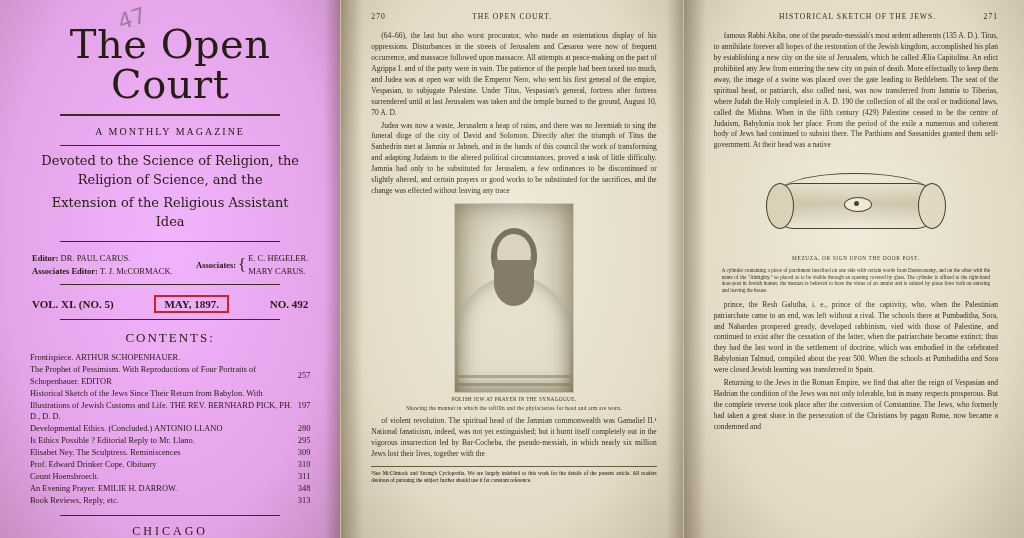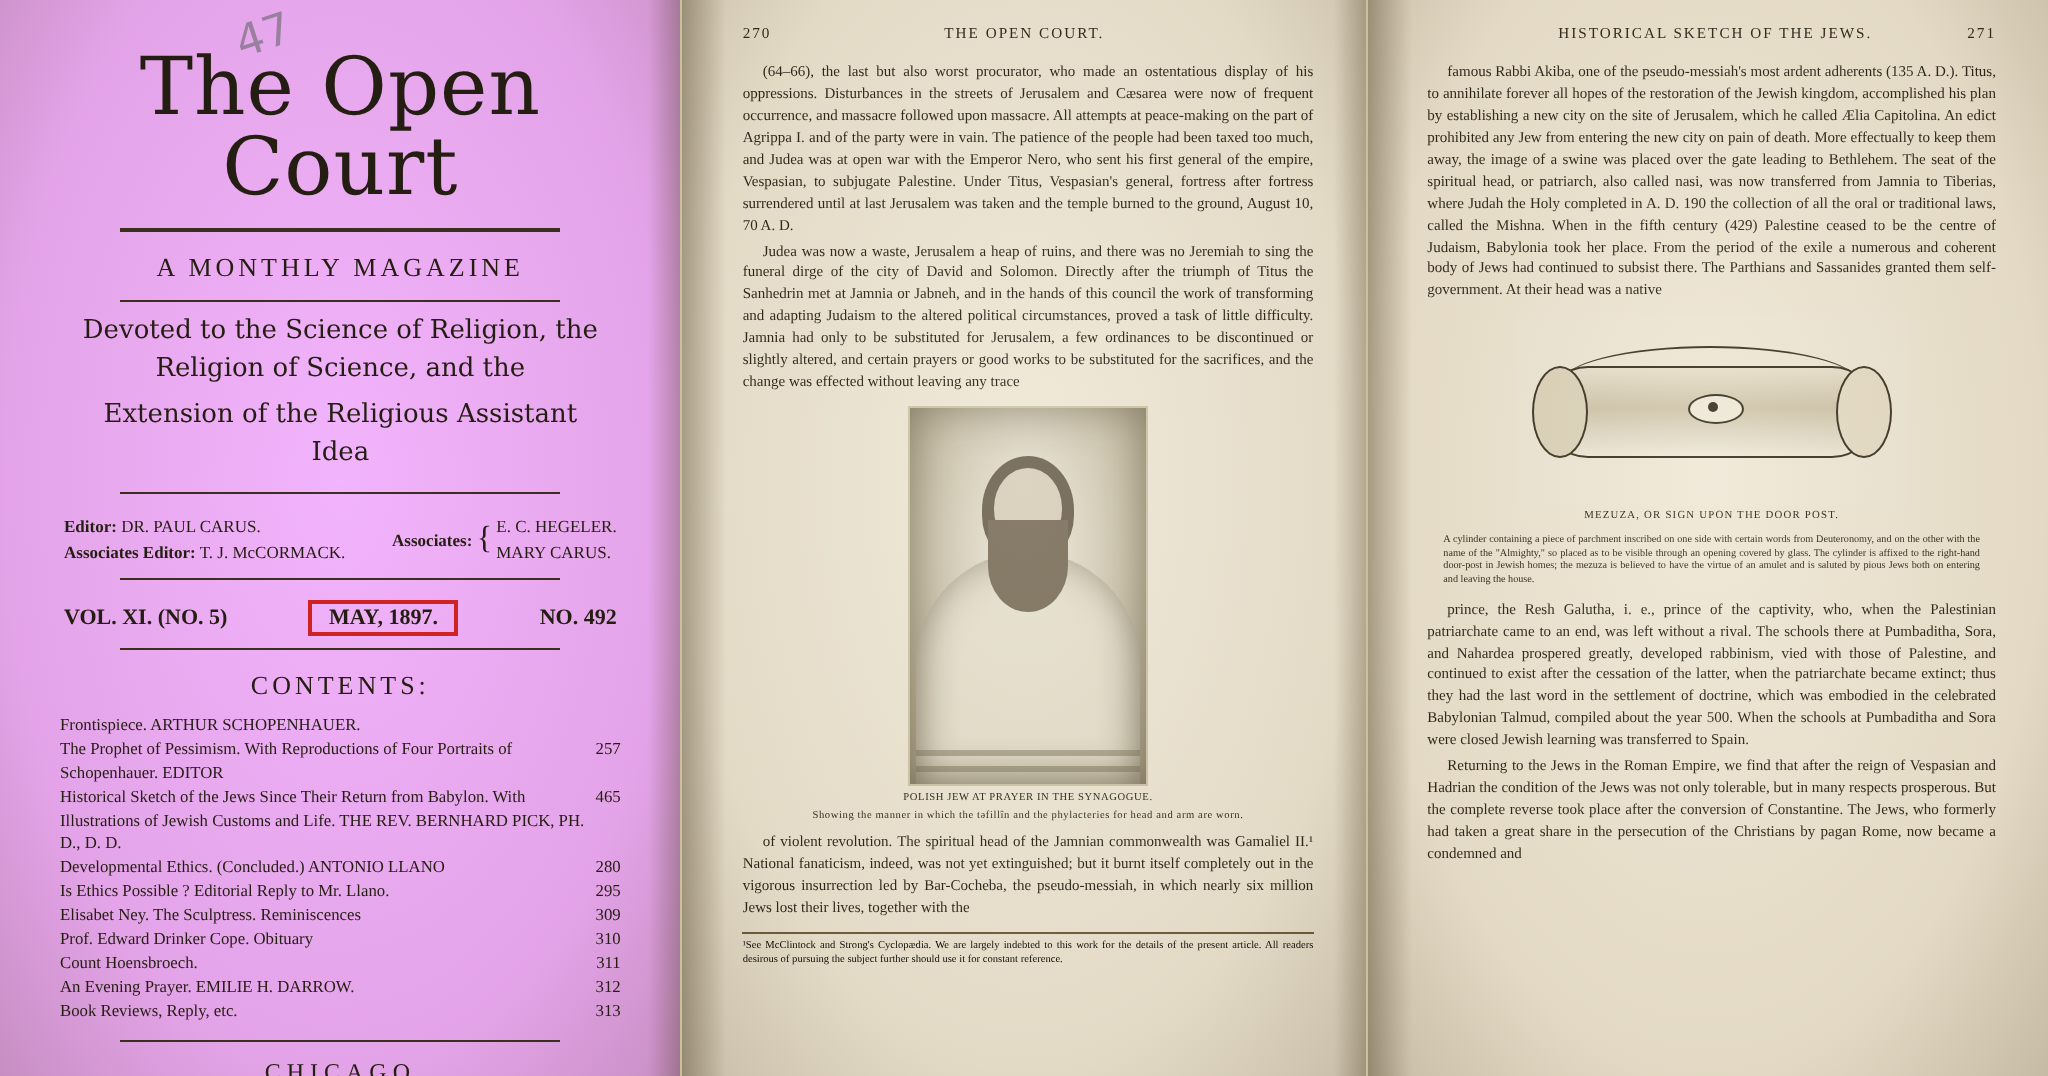--- a/index.html
+++ b/index.html
@@ -23,33 +23,33 @@
     background:linear-gradient(to right, rgba(70,55,28,0.38), rgba(70,55,28,0.0));z-index:5;}
   .gutter-right{position:absolute;right:0;top:0;bottom:0;width:16px;
     background:linear-gradient(to left, rgba(70,55,28,0.30), rgba(70,55,28,0.0));z-index:5;}
 
   
   .cover-inner{position:relative;padding:10px 26px 0 26px;color:#241d12;text-align:center;z-index:2;}
   .masthead{font-family:"DejaVu Serif",serif;font-size:40px;line-height:1;letter-spacing:0.5px;
     margin:14px 0 10px 0;font-weight:400;}
   .rule{height:2px;background:#3a2f1d;margin:6px 34px;}
   .rule.thin{height:1px;}
-  .monthly{font-size:13px;letter-spacing:2px;margin:10px 0 8px 0;}
+  .monthly{font-size:10px;letter-spacing:2px;margin:10px 0 8px 0;}
   .devoted{font-family:"DejaVu Serif",serif;font-size:13px;line-height:1.45;margin:6px 12px 10px 12px;}
   .editors{display:flex;justify-content:space-between;align-items:flex-end;
     font-size:8.5px;line-height:1.5;margin:10px 6px 4px 6px;text-align:left;}
   .editors .right{text-align:left;}
   .editors b{font-weight:bold;}
   .brace{display:inline-block;font-size:16px;vertical-align:middle;}
   .volbar{display:flex;justify-content:space-between;align-items:center;
     font-size:11px;font-weight:bold;margin:10px 6px 2px 6px;}
   .datebox{border:2px solid #d02222;padding:1px 8px;font-size:11px;font-weight:bold;}
   .contents-title{font-size:13px;letter-spacing:2px;margin:10px 0 6px 0;}
   .toc{text-align:left;font-size:8.4px;line-height:1.42;margin:0 4px;}
-  .toc .row{display:flex;align-items:flex-start;}
+  .toc .row{display:flex;align-items:center;}
   .toc .txt{flex:1;}
   .toc .pg{padding-left:4px;}
   .sc{font-variant:small-caps;}
   .chicago{font-size:12px;letter-spacing:3px;margin:8px 0 4px 0;}
   .publisher{font-family:"DejaVu Serif",serif;font-size:14px;margin:2px 0 4px 0;}
   .scribble{position:absolute;left:118px;top:6px;font-size:22px;color:#6a6a78;
     transform:rotate(-18deg);opacity:.65;font-family:"DejaVu Sans",sans-serif;}
 
   
   .ph{display:flex;justify-content:space-between;align-items:baseline;
@@ -146,21 +146,21 @@
         <div class="row">
             <span class="txt">Frontispiece.  ARTHUR SCHOPENHAUER.</span>
             <span class="pg"></span>
           </div>
         <div class="row">
             <span class="txt">The Prophet of Pessimism.  With Reproductions of Four Portraits of Schopenhauer.  EDITOR</span>
             <span class="pg">257</span>
           </div>
         <div class="row">
             <span class="txt">Historical Sketch of the Jews Since Their Return from Babylon.  With Illustrations of Jewish Customs and Life.  THE REV. BERNHARD PICK, PH. D., D. D.</span>
-            <span class="pg">465</span>
+            <span class="pg">197</span>
           </div>
         <div class="row">
             <span class="txt">Developmental Ethics.  (Concluded.)  ANTONIO LLANO</span>
             <span class="pg">280</span>
           </div>
         <div class="row">
             <span class="txt">Is Ethics Possible ?  Editorial Reply to Mr. Llano.</span>
             <span class="pg">295</span>
           </div>
         <div class="row">
@@ -170,21 +170,21 @@
         <div class="row">
             <span class="txt">Prof. Edward Drinker Cope.  Obituary</span>
             <span class="pg">310</span>
           </div>
         <div class="row">
             <span class="txt">Count Hoensbroech.</span>
             <span class="pg">311</span>
           </div>
         <div class="row">
             <span class="txt">An Evening Prayer.  EMILIE H. DARROW.</span>
-            <span class="pg">312</span>
+            <span class="pg">348</span>
           </div>
         <div class="row">
             <span class="txt">Book Reviews, Reply, etc.</span>
             <span class="pg">313</span>
           </div>
       </div>
 
       <div class="rule thin" style="margin-top:8px"></div>
       <div class="chicago sc">CHICAGO</div>
       <div class="publisher">The Open Court Publishing Company</div>

